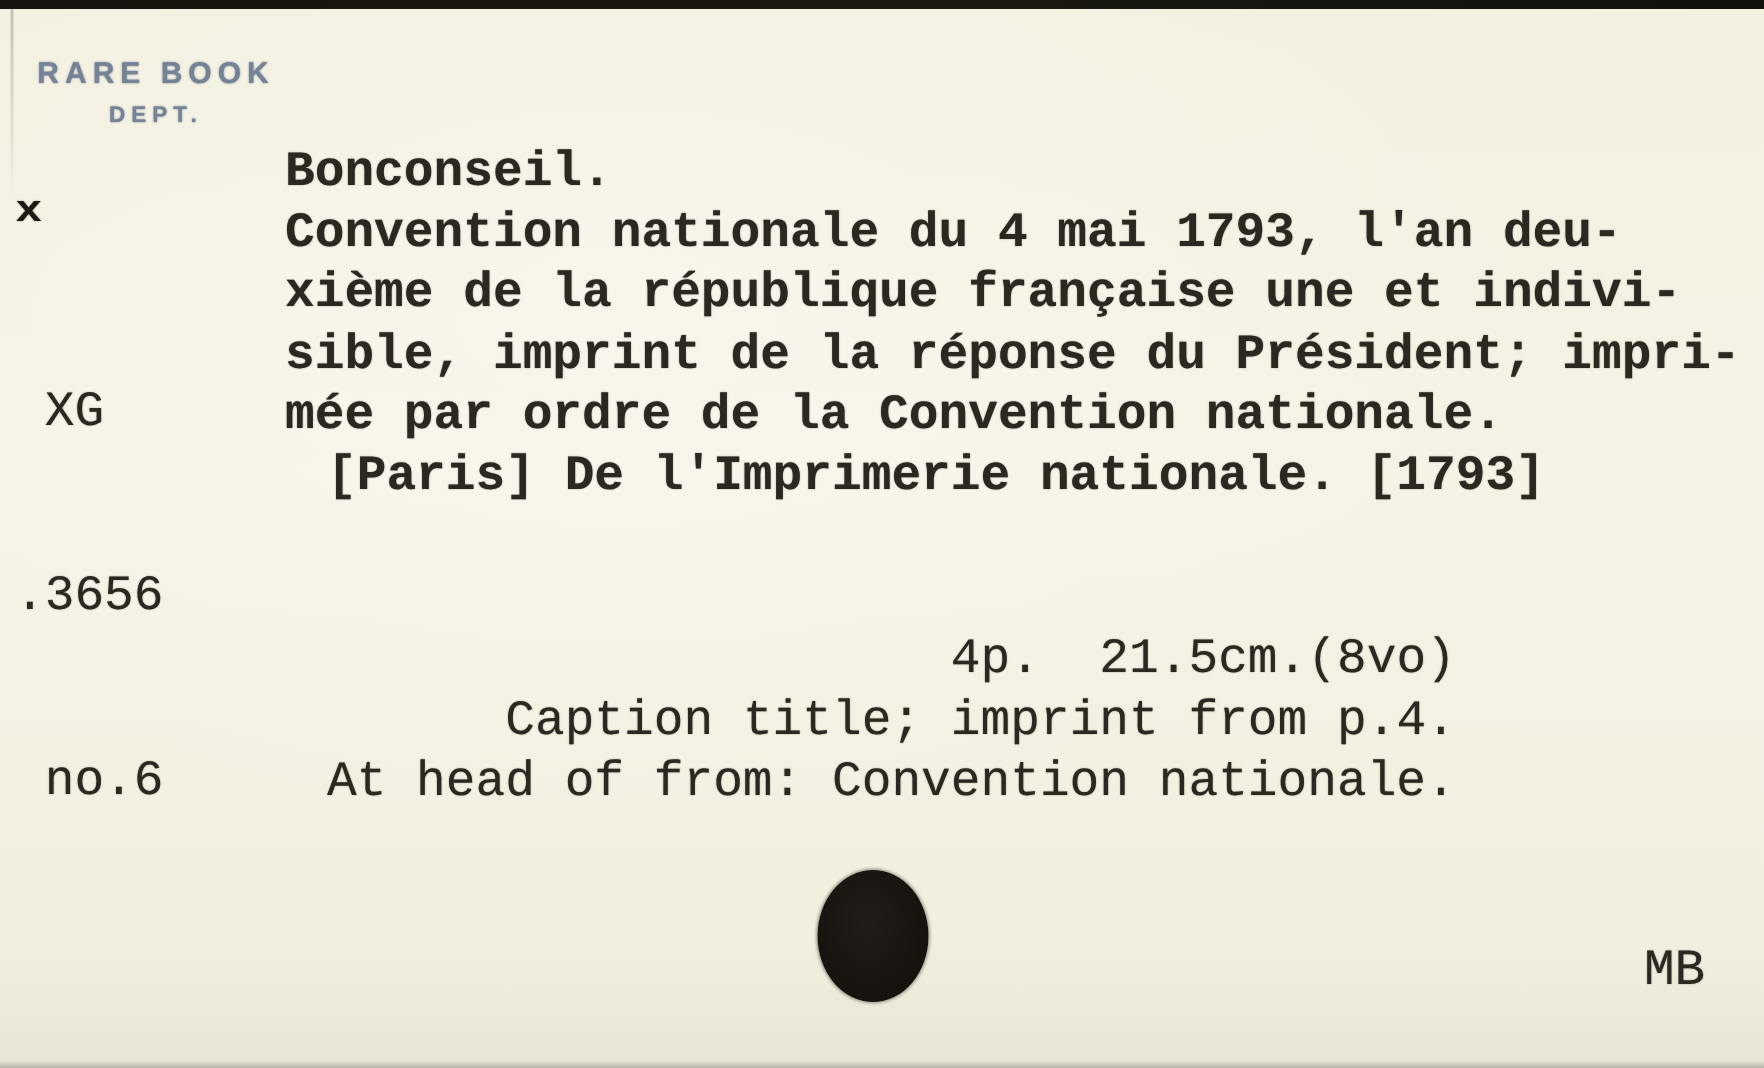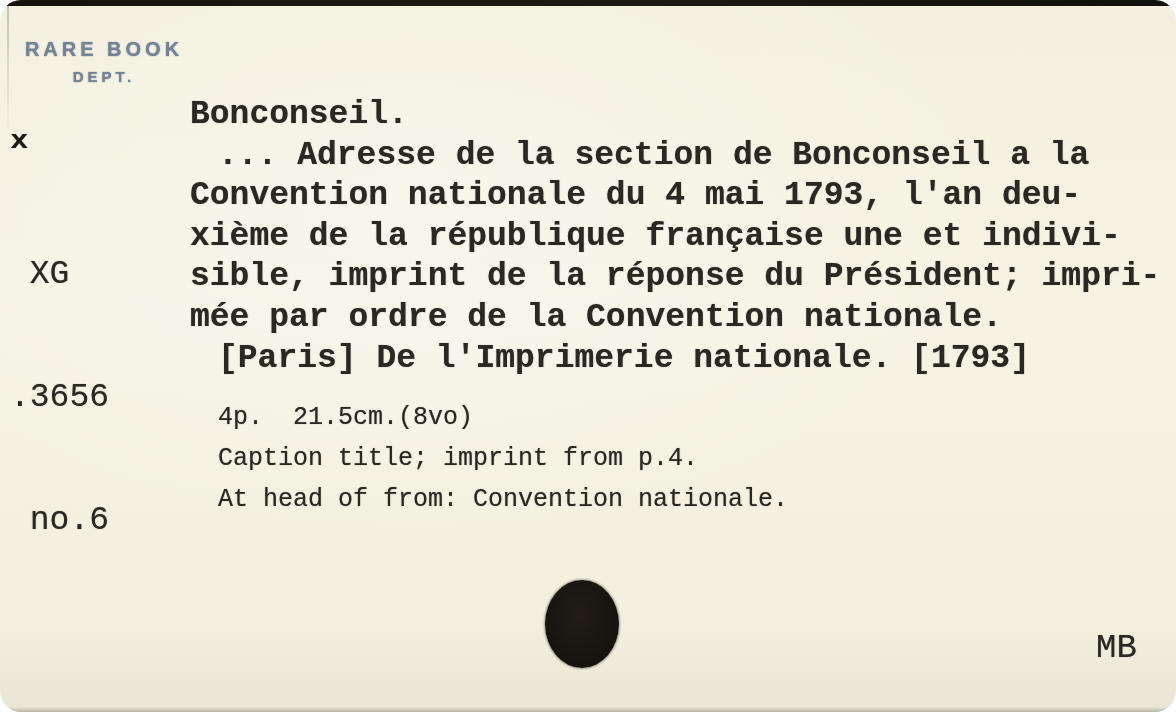--- a/index.html
+++ b/index.html
@@ -5,21 +5,20 @@
   * { margin:0; padding:0; box-sizing:border-box; }
   html,body { width:1176px; height:712px; }
   body { font-family:"Liberation Mono","DejaVu Sans Mono",monospace; }
 
   .scan {
     position:relative; width:1176px; height:712px; overflow:hidden;
     background:
       radial-gradient(ellipse 900px 500px at 35% 30%, rgba(255,255,255,0.30), rgba(255,255,255,0) 70%),
       linear-gradient(180deg, #f3f0df 0%, #f6f3e5 45%, #f2efdf 88%, #e9e6d6 99%);
     background-color:#f4f1e2;
-    border-radius:21px;
   }
 
   
   .top-edge {
     position:absolute; top:0; left:0; width:1176px; height:6px;
     background:linear-gradient(90deg,#17140f 0%, #1c1913 55%, #12100c 100%);
   }
   .bottom-edge {
     position:absolute; bottom:0; left:0; width:1176px; height:5px;
     background:linear-gradient(180deg, rgba(90,88,78,0) 0%, rgba(90,88,78,0.35) 100%);
@@ -49,21 +48,21 @@
     font-weight:bold; font-size:24px; line-height:1;
     transform:scale(1.25,1.05); color:#1d1a16;
   }
   .callnum-line { height:41px; }
 
   
   .bodyblock { position:absolute; left:190px; top:95px; font-size:33px; line-height:40.6px; }
   .bodyblock .line { white-space:pre; height:40.6px;font-weight:bold; }
   .indent { margin-left:28px; }
 
-  .collation { position:absolute; left:190px; top:397px; font-size:25px; line-height:41px; }
+  .collation { position:absolute; left:190px; top:419px; font-size:33px; line-height:41px;text-align:right; }
   .collation .line { white-space:pre; height:41px; margin-left:28px; }
 
   
   .hole {
     position:absolute; left:545px; top:580px; width:74px; height:88px;
     background:radial-gradient(ellipse at 45% 40%, #221d18 0%, #16120e 70%);
     border-radius:50%;
     box-shadow:0 0 2px 1px rgba(60,55,45,0.45);
   }
 
@@ -84,21 +83,20 @@
 
   <div class="callnum typed">
     <span class="mark">x</span>
     <div class="callnum-line"> XG</div>
     <div class="callnum-line">.3656</div>
     <div class="callnum-line"> no.6</div>
   </div>
 
   <div class="bodyblock typed">
     <div class="line">Bonconseil.</div>
-    <div class="line indent">... Adresse de la section de Bonconseil a la</div>
     <div class="line">Convention nationale du 4 mai 1793, l'an deu-</div>
     <div class="line">xième de la république française une et indivi-</div>
     <div class="line">sible, imprint de la réponse du Président; impri-</div>
     <div class="line">mée par ordre de la Convention nationale.</div>
     <div class="line indent">[Paris] De l'Imprimerie nationale. [1793]</div>
   </div>
 
   <div class="collation typed">
     <div class="line">4p.  21.5cm.(8vo)</div>
     <div class="line">Caption title; imprint from p.4.</div>

